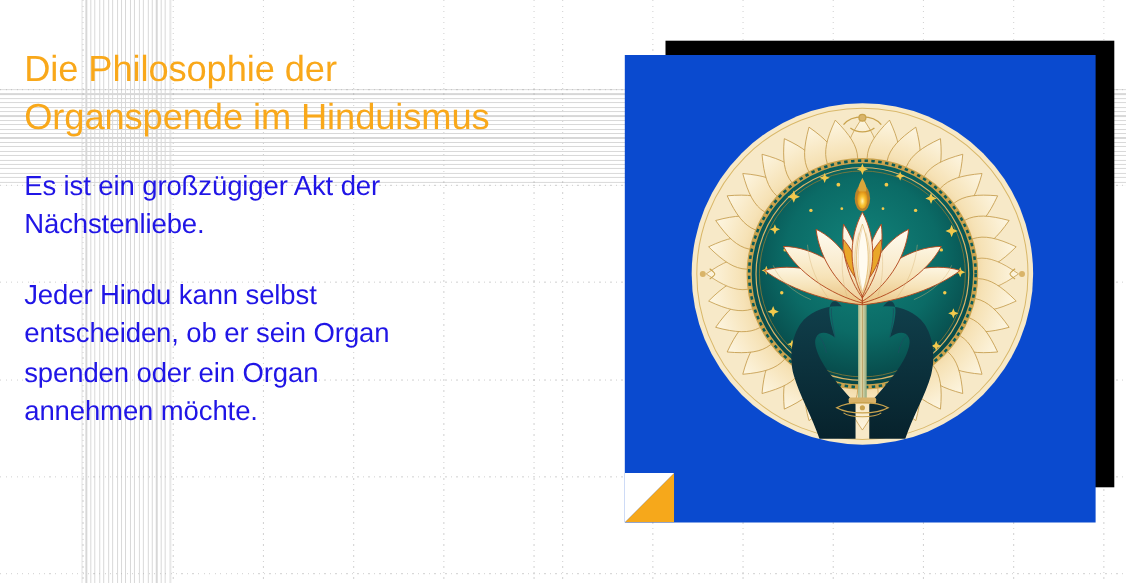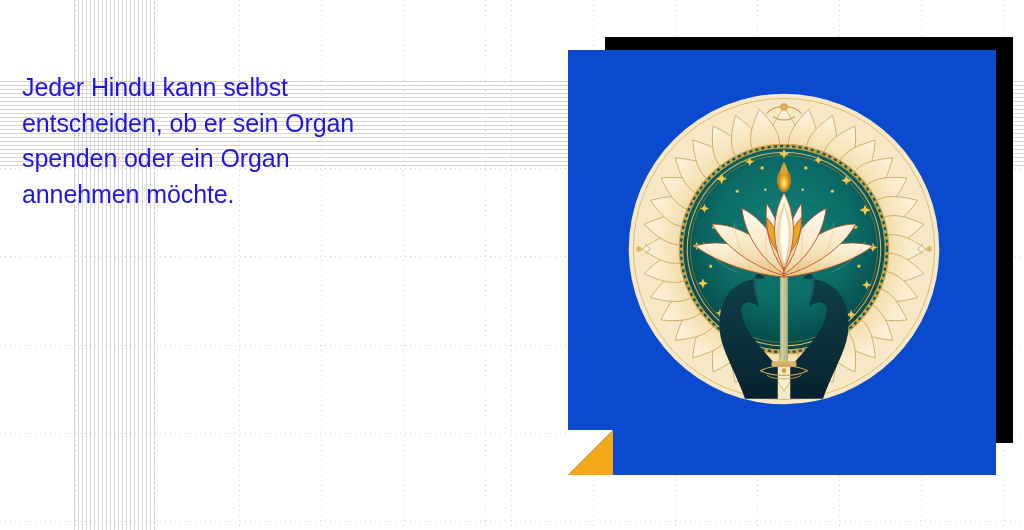--- a/index.html
+++ b/index.html
@@ -460,22 +460,26 @@
         </g>
         <g fill="#D9B469">
           <circle cx="386" cy="200" r="3.5"></circle>
           <path d="M378 194 C370 200 370 200 378 206" fill="none" stroke="#C9A34E" stroke-width="1.2"></path>
         </g>
       </svg>
     </div>
   </div>
 
   <div class="text-col">
-
-
+    <h1 class="headline">Die Philosophie der
+Organspende im Hinduismus</h1>
+
+
+    <p class="body-par">Es ist ein großzügiger Akt der
+Nächstenliebe.</p>
 
     <p class="body-par">Jeder Hindu kann selbst
 entscheiden, ob er sein Organ
 spenden oder ein Organ
 annehmen möchte.</p>
   </div>
 
 </div>
 
 </body></html>

